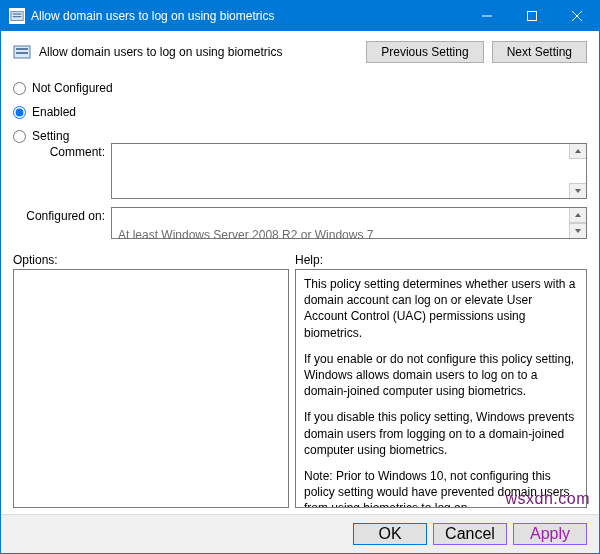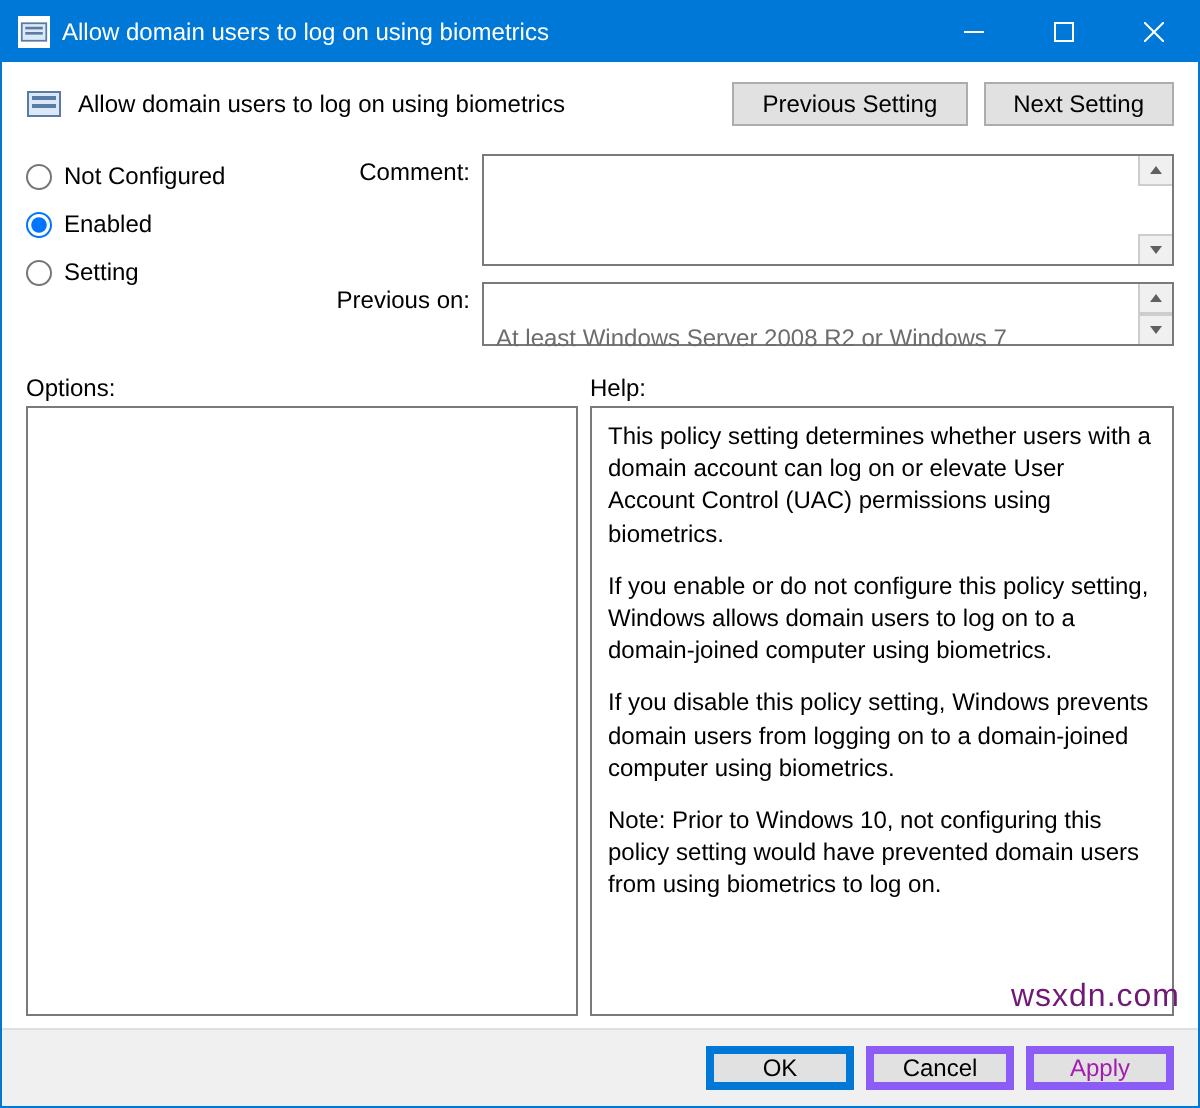--- a/index.html
+++ b/index.html
@@ -12,21 +12,21 @@
     .winbtns { display: flex; height: 100%; }
     .winbtn { width: 45px; height: 100%; display: flex; align-items: center; justify-content: center; color: #fff; }
     .winbtn svg { width: 10px; height: 10px; stroke: #fff; stroke-width: 1; fill: none; }
     
     .header-row { display: flex; align-items: center; padding: 10px 12px; gap: 8px; }
     .hdr-icon { width: 18px; height: 18px; display:inline-flex;align-items:center;justify-content:center; }
     .hdr-icon svg{width:18px;height:18px;}
     .hdr-title { flex: 1; font-size: 12px; color: #000; }
     .nav-btn { height: 22px; padding: 0 14px; border: 1px solid #adadad; background: #e1e1e1; font-size: 12px; }
     
-    .config-row { display: flex; padding: 4px 12px 0 12px; }
+    .config-row { display: flex; padding: 4px 12px 0 12px; flex-direction: column; }
     .radio-col { width: 130px; padding-top: 4px; display:flex;flex-direction:column;gap:10px; }
     .radio-item { display: flex; align-items: center; gap: 6px; font-size: 12px; }
     .radio-item input { margin:0; }
     
     .fields-col { flex: 1; display:flex;flex-direction:column; gap:8px; }
     .field-line { display:flex; align-items:flex-start; gap:6px; }
     .field-label { width: 92px; text-align: right; padding-top:2px; font-size:12px; }
     .comment-box { flex:1; height:56px; border:1px solid #7a7a7a; background:#fff; position:relative; }
     .supported-box { flex:1; height:32px; border:1px solid #7a7a7a; background:#fff; position:relative; padding:20px 20px 4px 6px; color:#6d6d6d; font-size:12px; }
     .scroll-up, .scroll-down { position:absolute; right:0; width:17px; height:15px; background:#f0f0f0; border-left:1px solid #cdcdcd; display:flex;align-items:center;justify-content:center; }
@@ -37,21 +37,21 @@
     .labels-row { display:flex; padding: 14px 12px 2px 12px; align-items: flex-end; }
     .options-label { width: 282px; font-size:12px; }
     .help-label { font-size:12px; }
     
     .panes-row { display:flex; padding:0 12px 6px 12px; gap:6px; flex:1; min-height:0;border-radius:19px; }
     .options-pane { width:276px; border:1px solid #7a7a7a; background:#fff; }
     .help-pane { flex:1; border:1px solid #7a7a7a; background:#fff; padding:6px 8px; overflow:auto; font-size:12px; line-height:1.35; }
     .help-pane p { margin-bottom:10px; }
     
     .btn-row { border-top:1px solid #dfdfdf; padding:8px 12px; display:flex; justify-content:flex-end; gap:6px; background:#f0f0f0; }
-    .dlg-btn { width:74px; height:22px; border:4px solid #8b5cf6; background:#e1e1e1; font-size:12px; }
+    .dlg-btn { width:74px; height:22px; border:1px solid #8b5cf6; background:#e1e1e1; font-size:16px; }
     .dlg-btn.default { border-color:#0078d7; }
     .dlg-btn:disabled { color:#a21caf; }
     
     .watermark { position:absolute; right:10px; bottom:46px; font-size:16px; color:#701a75; letter-spacing:0.5px; pointer-events:none; }
   </style>
 </head>
 <body>
 
 <div class="titlebar">
   <span class="titlebar-icon">
@@ -121,21 +121,21 @@
             </svg>
           </div>
         <div class="scroll-down">
             <svg viewBox="0 0 8 8">
               <polygon points="1,2 7,2 4,6"></polygon>
             </svg>
           </div>
       </div>
     </div>
     <div class="field-line">
-      <span class="field-label">Previous on:</span>
+      <span class="field-label">Configured on:</span>
       <div class="supported-box">
         <span>At least Windows Server 2008 R2 or Windows 7</span>
         <div class="scroll-up">
             <svg viewBox="0 0 8 8">
               <polygon points="4,2 7,6 1,6"></polygon>
             </svg>
           </div>
         <div class="scroll-down">
             <svg viewBox="0 0 8 8">
               <polygon points="1,2 7,2 4,6"></polygon>

